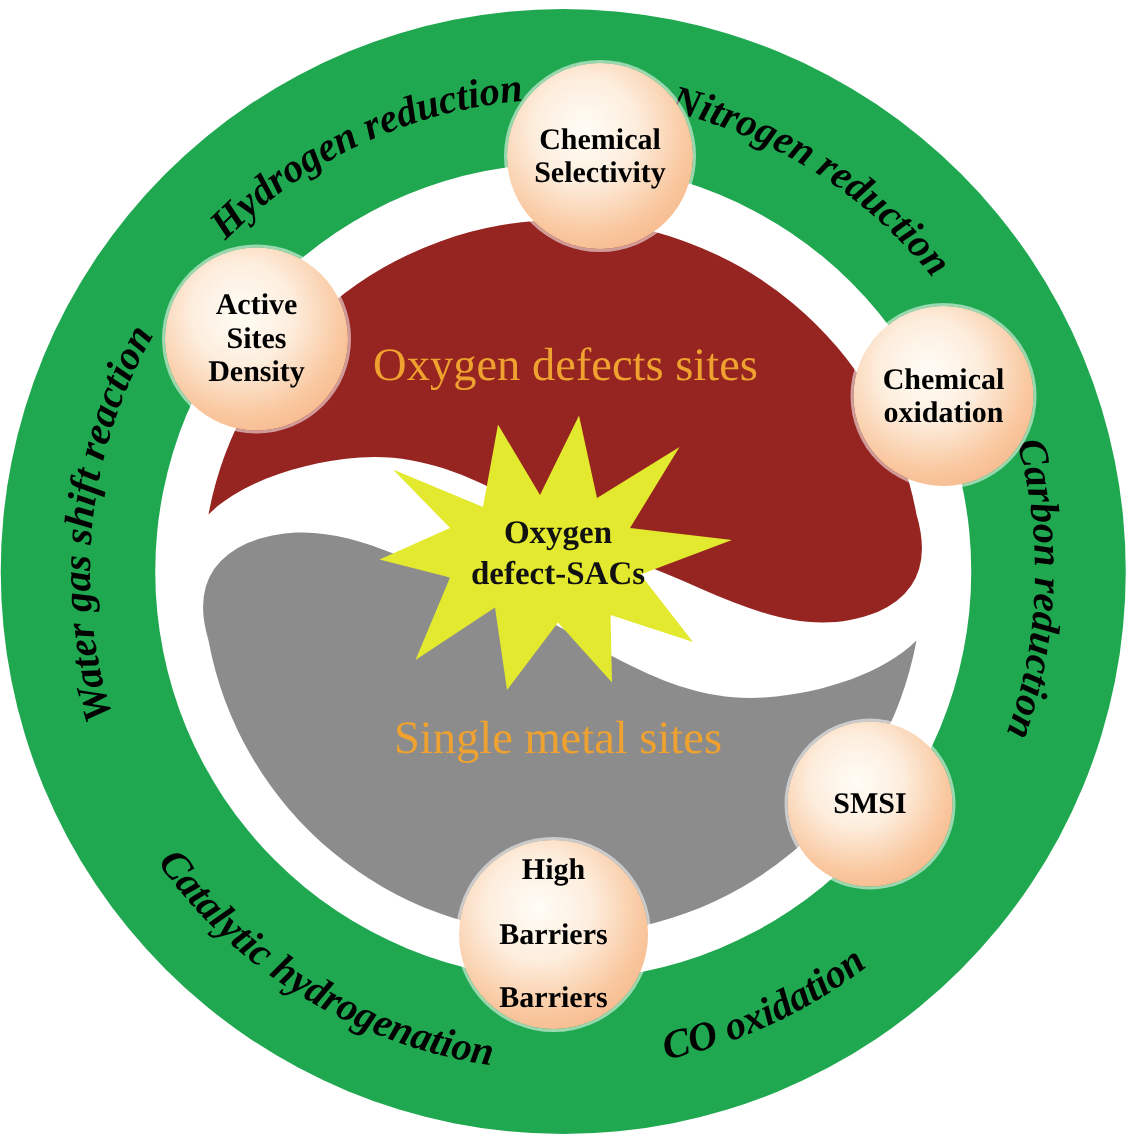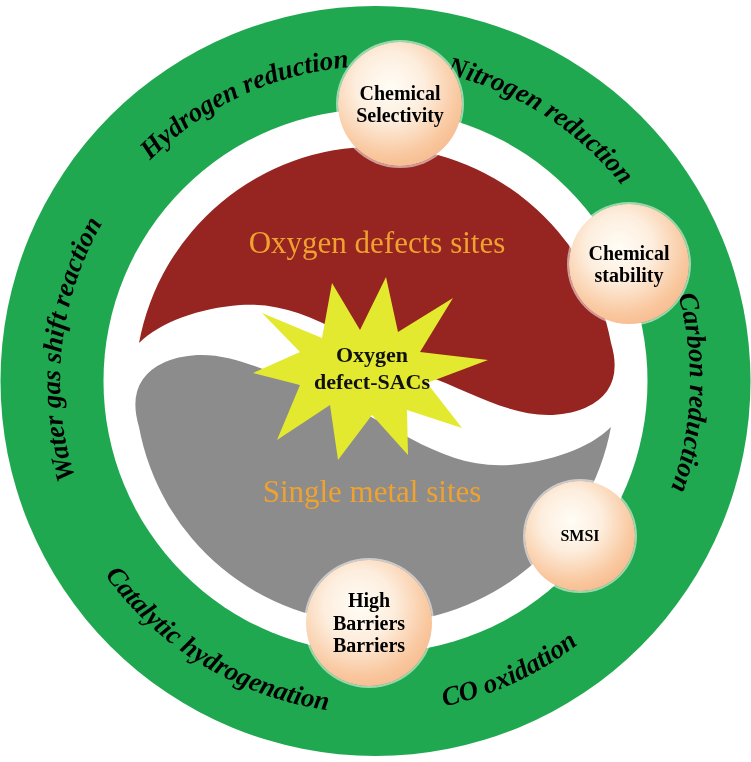--- a/index.html
+++ b/index.html
@@ -16,22 +16,22 @@
     position: absolute; border-radius: 50%;
     display: flex; flex-direction: column; align-items: center; justify-content: center;
     text-align: left; font-weight: bold; font-size: 20px; line-height: 1.12; color: #000;
     background: radial-gradient(circle at 42% 36%, #fffdf6 0%, #fdeede 32%, #f9c79e 65%, var(--bubble_peach, #f4a97c) 100%);
     box-shadow: 0 0 0 2px rgba(255,255,255,0.55);
   }
   .b-chemsel  { left: 338px; top: 42px;  width: 124px; height: 124px; }
   .b-asd      { left: 110px; top: 165px; width: 122px; height: 122px; }
   .b-chemstab { left: 569px; top: 204px; width: 120px; height: 120px; }
   .b-sbe      { left: 71px;  top: 443px; width: 126px; height: 126px; }
-  .b-hdb      { left: 306px; top: 560px; width: 126px; height: 126px; }
-  .b-smsi     { left: 525px; top: 481px; width: 110px; height: 110px; font-size: 16px; }
+  .b-hdb      { left: 306px; top: 560px; width: 126px; height: 126px; gap: 20px; }
+  .b-smsi     { left: 525px; top: 481px; width: 110px; height: 110px; font-size: 20px; }
 </style>
 </head>
 <body>
 
 <div class="stage">
 
   <svg viewBox="0 0 751 762" width="751" height="762">
 
     <circle cx="375.5" cy="381" r="375" fill="#1fa850"></circle>
     <circle cx="375.5" cy="381" r="272" fill="#ffffff"></circle>
@@ -69,24 +69,29 @@
       <textPath href="#arcBottom" startOffset="57.5%">CO oxidation</textPath>
     </text>
   </svg>
 
   <div class="bubble b-chemsel">
     <span>Chemical</span>
     <span>Selectivity</span>
     <span></span>
   </div>
 
+  <div class="bubble b-asd">
+    <span>Active</span>
+    <span>Sites</span>
+    <span>Density</span>
+  </div>
 
   <div class="bubble b-chemstab">
     <span>Chemical</span>
-    <span>stability</span>
+    <span>oxidation</span>
     <span></span>
   </div>
 
 
   <div class="bubble b-hdb">
     <span>High</span>
     <span>Barriers</span>
     <span>Barriers</span>
   </div>
 

